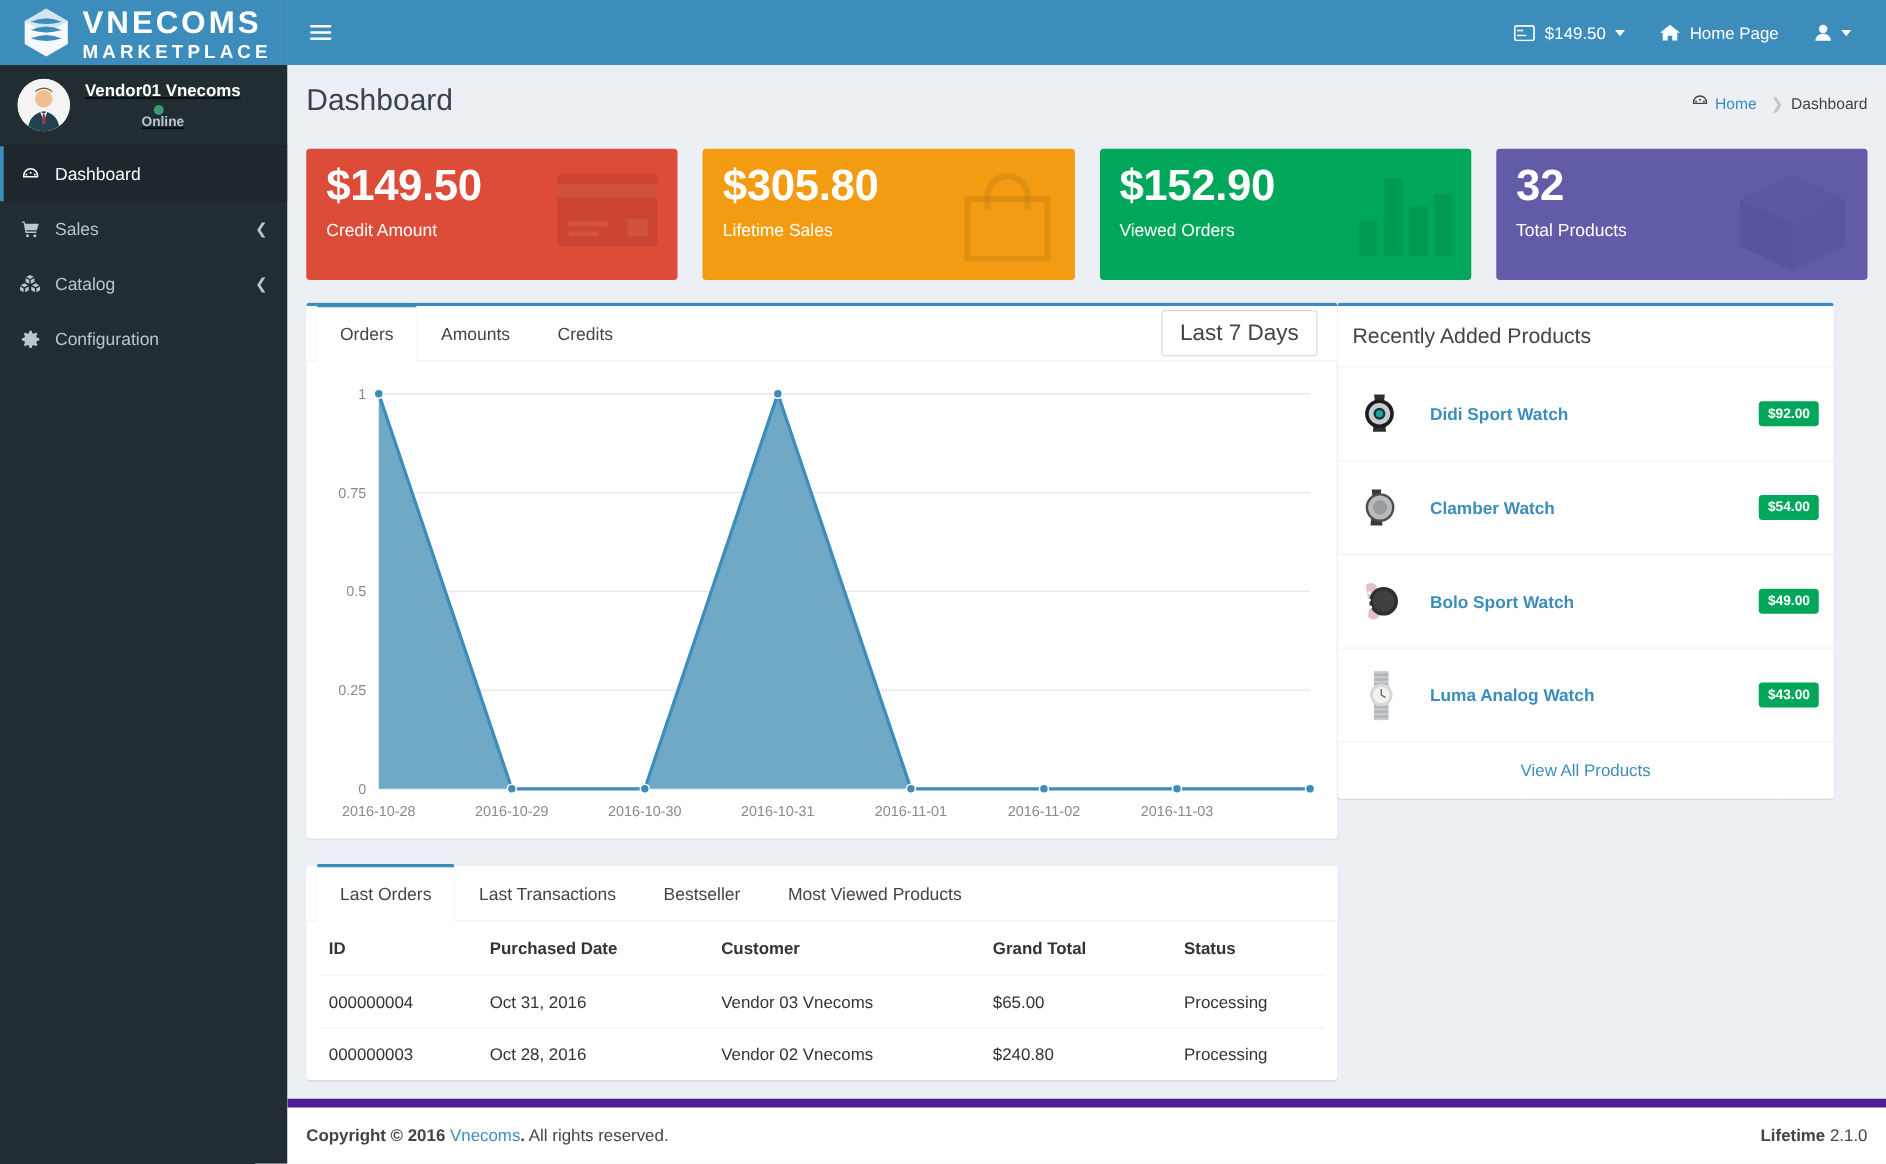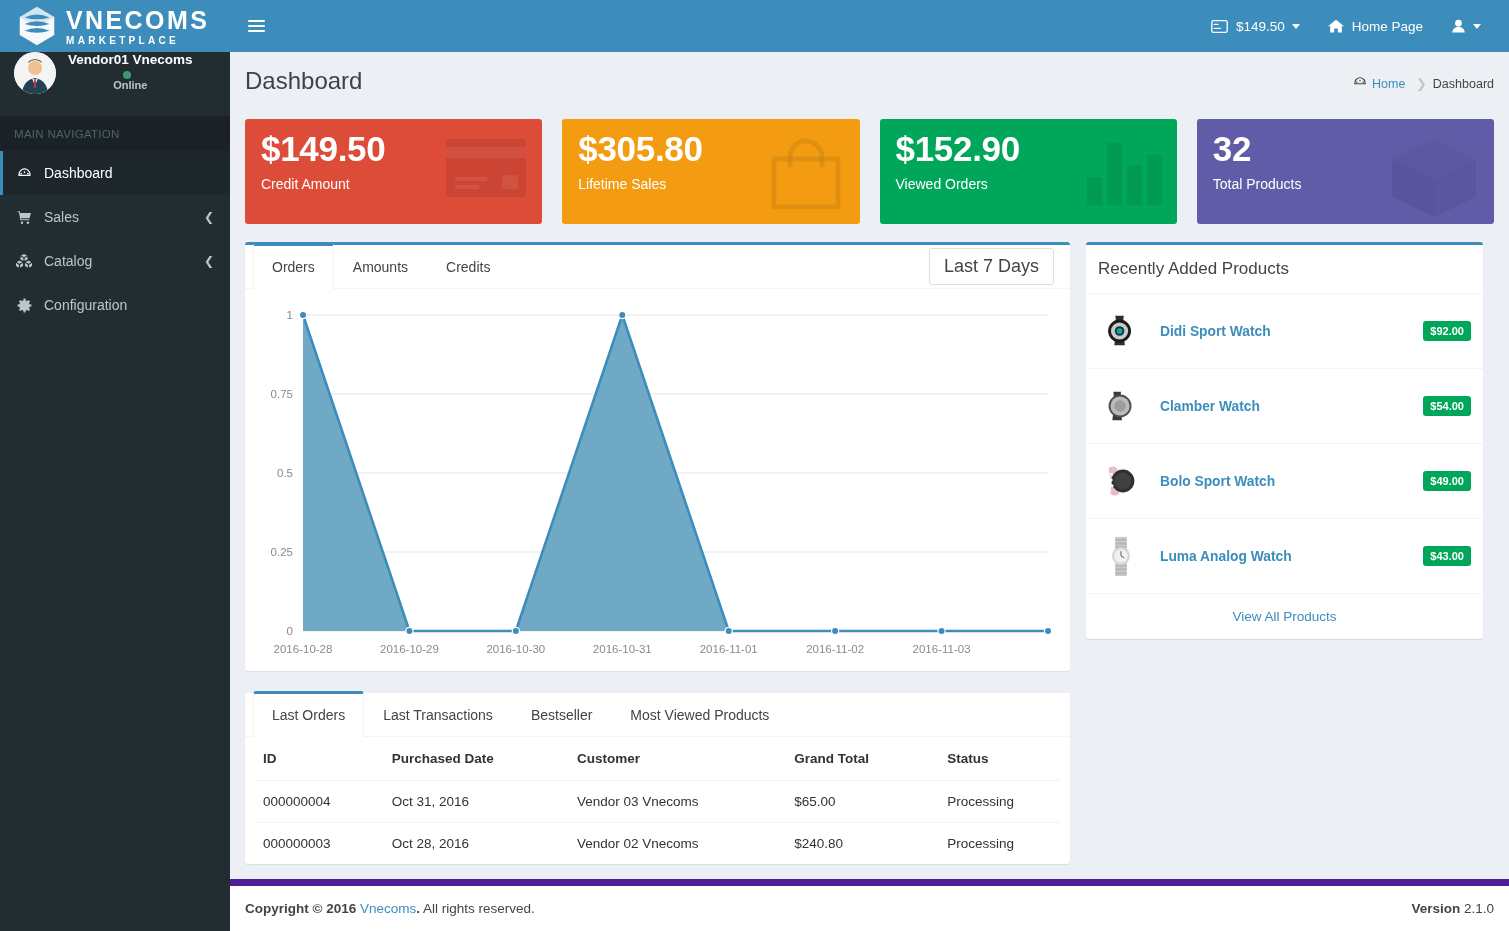--- a/index.html
+++ b/index.html
@@ -22,28 +22,28 @@
     display: flex; align-items: center; padding-left: 14px;
     overflow: hidden;
   }
   .logo-mark { width: 46px; height: 46px; flex: 0 0 46px; }
   .logo-text { margin-left: 6px; line-height: 1; padding-top: 2px; }
   .logo-main {
     color: #fff; font-size: 25px; font-weight: bold;
     letter-spacing: 2.4px;
   }
   .logo-sub {
-    color: #ffffff; font-size: 10px; font-weight: bold;
-    letter-spacing: 3.3px; text-align: left; margin-top: 3px;
+    color: #ffffff; font-size: 15px; font-weight: bold;
+    letter-spacing: 3.3px; text-align: center; margin-top: 3px;
     padding-right: 1px;
   }
 
   .user-panel {
-    height: 65px; display: flex; align-items: flex-start;
-    padding: 0 14px; border-bottom: 1px solid #1b2327;
+    height: 65px; display: flex; align-items: center;
+    padding: 0 14px; border-bottom: 1px solid #1b2327; text-decoration: underline;
   }
   .avatar {
     width: 42px; height: 42px; border-radius: 50%;
     background: #f3f3f3; overflow: hidden; flex: 0 0 42px;
     position: relative;
   }
   .user-meta { margin-left: 12px; }
   .user-name { color: #fff; font-size: 13.5px; font-weight: bold; }
   .user-status {
     color: #b8c7ce; font-size: 11px; margin-top: 4px;
@@ -124,21 +124,21 @@
   .stat-icon {
     position: absolute; right: 14px; top: 18px;
     opacity: .22;
   }
   .red    { background: #dd4b39; }
   .yellow { background: #f39c12; }
   .green  { background: #00a65a; }
   .purple { background: #605ca8; }
 
   
-  .row { display: flex; gap: 16px; margin-top: 18px; align-items: flex-start; }
+  .row { display: flex; margin-top: 18px; align-items: flex-start; }
   .col-left { width: 825px; }
   .col-right { width: 397px; }
 
   .box {
     background: #fff; border-top: 3px solid #3c8dbc;
     border-radius: 3px; box-shadow: 0 1px 1px rgba(0,0,0,.1);
   }
   .box-plain { border-top: 3px solid #3c8dbc; }
 
   
@@ -256,21 +256,20 @@
       </div>
       <div class="user-meta">
         <div class="user-name">Vendor01 Vnecoms</div>
         <div class="user-status">
           <span class="dot-online"></span>
           <span>Online</span>
         </div>
       </div>
     </div>
 
-    <div class="nav-header">MAIN NAVIGATION</div>
 
     <div class="nav-item active">
       <span class="nav-icon">
         <svg viewBox="0 0 16 16" width="15" height="15" fill="#ffffff">
           <path d="M8 2.5A6.5 6.5 0 0 0 1.5 9v1.6h13V9A6.5 6.5 0 0 0 8 2.5Zm0 1.3a5.2 5.2 0 0 1 5.2 5.2v.3H2.8V9A5.2 5.2 0 0 1 8 3.8Z"></path>
           <circle cx="4.4" cy="8.2" r=".9"></circle>
             <circle cx="8" cy="6.6" r=".9"></circle>
             <circle cx="11.6" cy="8.2" r=".9"></circle>
         </svg>
       </span>
@@ -594,18 +593,18 @@
     </div>
   </main>
 
   <div class="footer">
     <div>
       <b>Copyright © 2016</b>
       <a>Vnecoms</a><b>.</b>
       <span>All rights reserved.</span>
     </div>
     <div>
-      <b>Version</b>
+      <b>Lifetime</b>
       <span>2.1.0</span>
     </div>
   </div>
 
 </div>
 
 </body></html>

